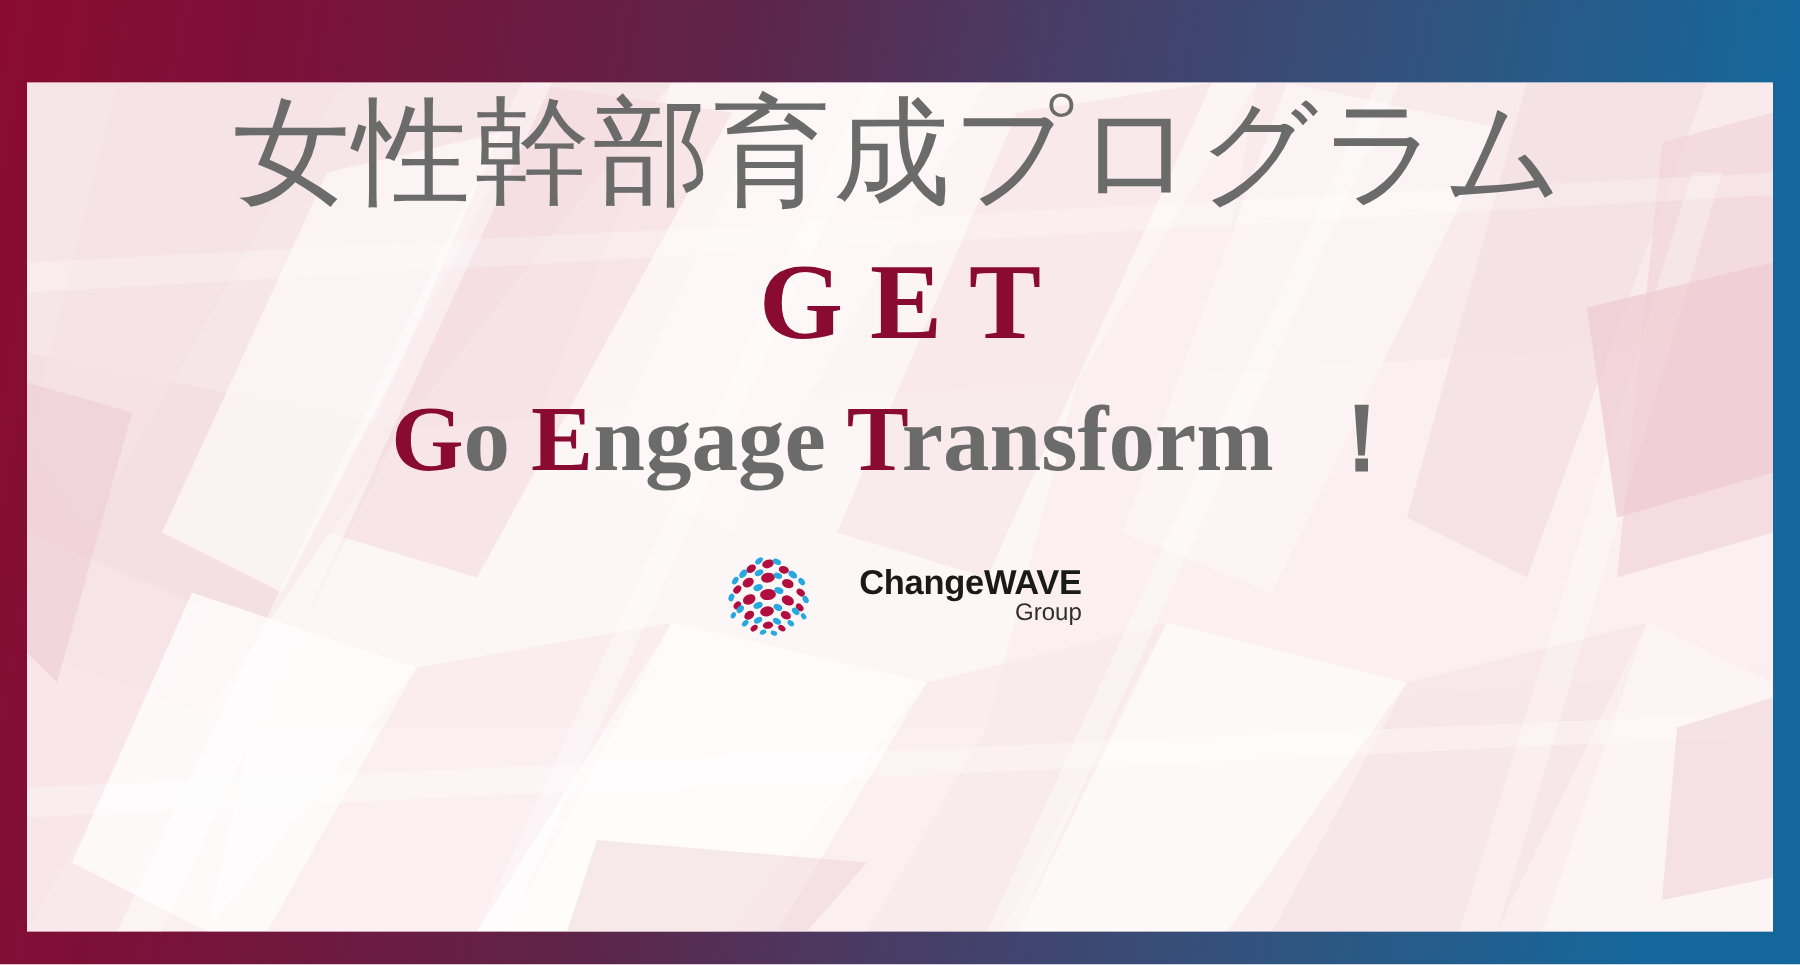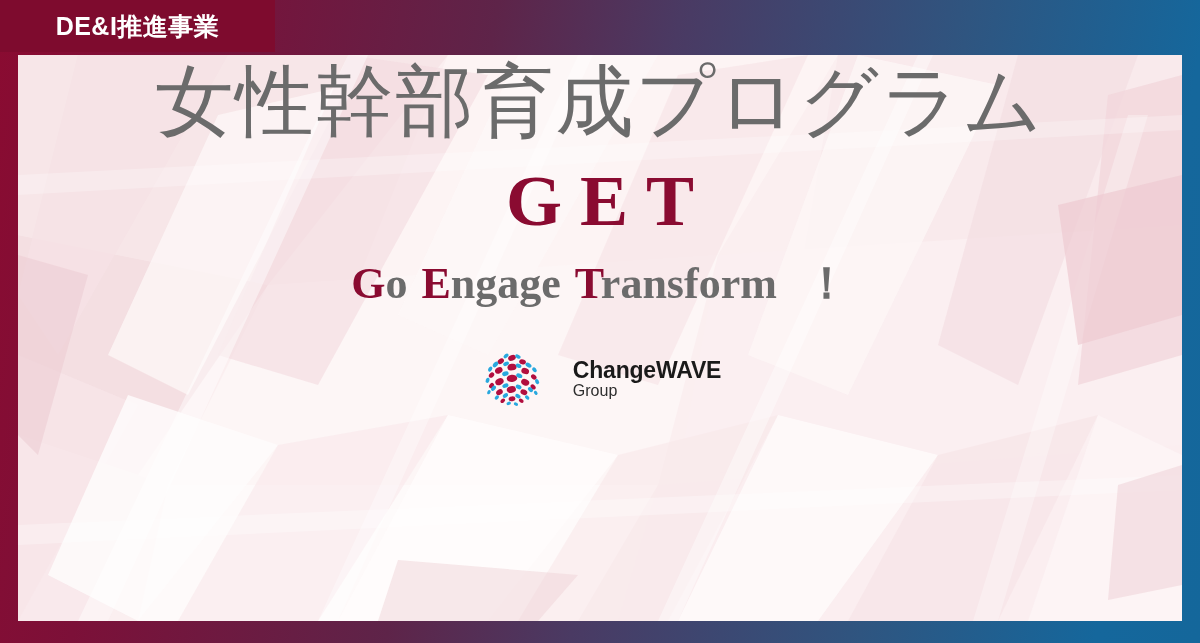--- a/index.html
+++ b/index.html
@@ -72,20 +72,21 @@
   }
 
   
   .content {
     position: absolute;
     inset: 0;
     z-index: 3;
     display: flex;
     flex-direction: column;
     align-items: center;
+    text-align: right;
   }
 
   .headline {
     margin-top: 63px;
     font-family: "Liberation Serif", "DejaVu Serif", serif;
     font-size: 78px;
     font-weight: 500;
     color: #6B6B6B;
     letter-spacing: 2px;
     line-height: 1;
@@ -99,21 +100,21 @@
     font-weight: bold;
     color: #8A0B31;
     letter-spacing: 18px;
     text-indent: 18px;
     line-height: 1;
   }
 
   .tagline {
     margin-top: 25px;
     font-family: "Liberation Serif", "DejaVu Serif", serif;
-    font-size: 44px;
+    font-size: 62px;
     font-weight: bold;
     color: #6B6B6B;
     line-height: 1;
     white-space: nowrap;
   }
   .tagline .cap {
     color: #8A0B31;
   }
   .tagline .bang {
     color: #6B6B6B;
@@ -201,23 +202,20 @@
       <polygon points="0,120 1164,60 1164,75 0,140" fill="#ffffff" opacity="0.25"></polygon>
       <polygon points="0,470 1164,420 1164,435 0,490" fill="#ffffff" opacity="0.3"></polygon>
 
       <polygon points="1040,150 1164,120 1164,260 1060,290" fill="#eecbd1" opacity="0.7"></polygon>
       <polygon points="0,200 70,220 20,400 0,380" fill="#eccdd3" opacity="0.6"></polygon>
       <polygon points="1100,430 1164,410 1164,530 1090,545" fill="#efd2d7" opacity="0.55"></polygon>
       <polygon points="380,505 560,520 520,566 360,566" fill="#f0d3d8" opacity="0.5"></polygon>
     </svg>
   </div>
 
-  <div class="badge">
-    <span class="badge-label">DE&amp;I推進事業</span>
-  </div>
 
   <div class="content">
 
     <div class="headline">女性幹部育成プログラム</div>
 
     <div class="acronym">GET</div>
 
     <div class="tagline">
       <span class="word"><span class="cap">G</span><span>o</span></span><span class="word"><span class="cap">E</span><span>ngage</span></span><span class="word"><span class="cap">T</span><span>ransform</span></span><span class="bang">！</span>
     </div>

